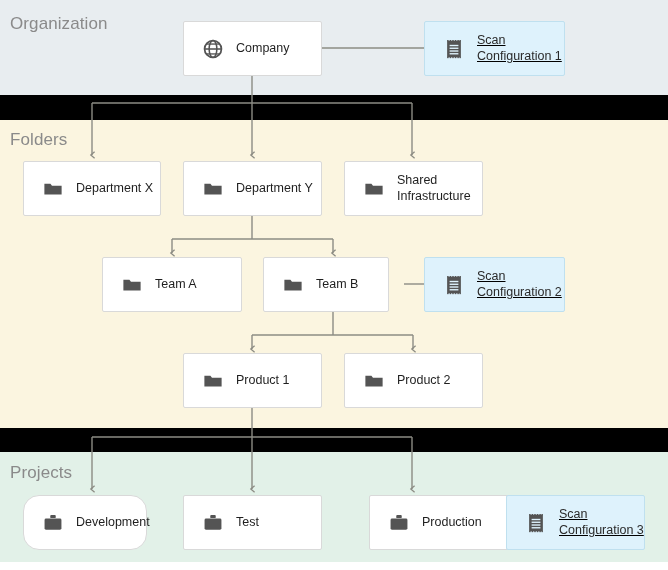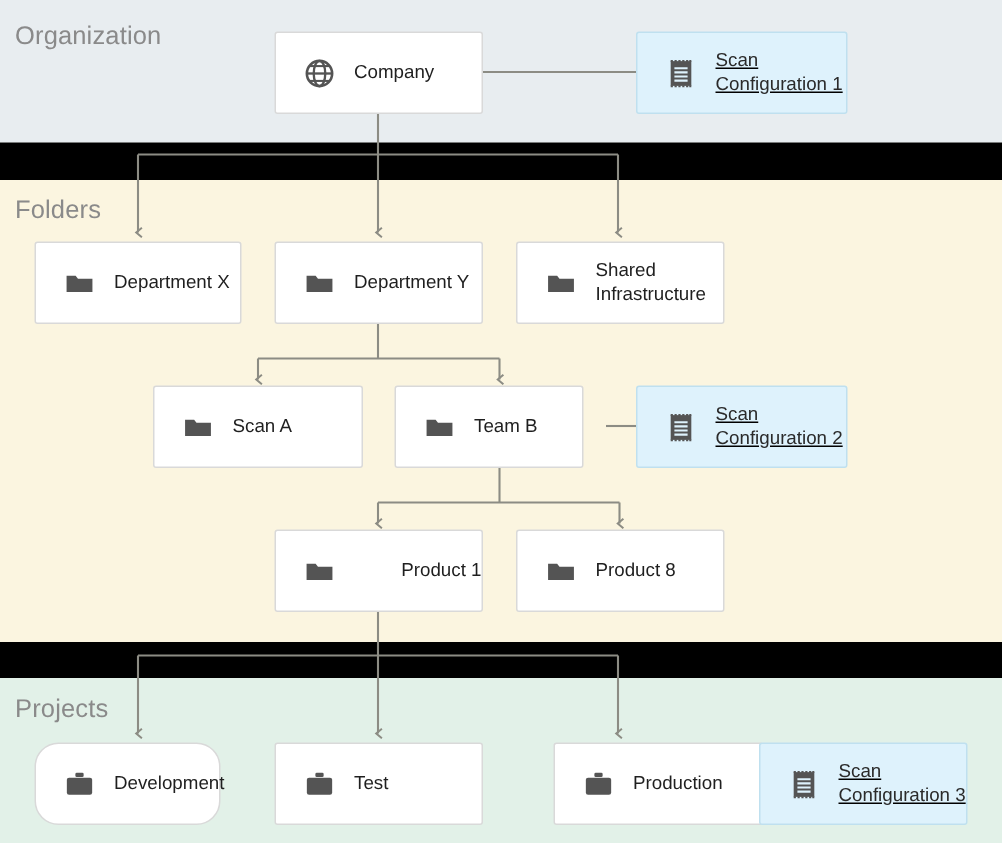--- a/index.html
+++ b/index.html
@@ -177,21 +177,21 @@
       <path d="M2.6 6.4h6.6l1.7 2.1h10.5v9.6H2.6z" fill="#545454"></path>
     </svg>
     <span class="label">Shared
 Infrastructure</span>
   </div>
 
   <div class="node" style="left:102px;top:257px;width:140px;height:55px;">
     <svg class="glyph" viewBox="0 0 24 24">
       <path d="M2.6 6.4h6.6l1.7 2.1h10.5v9.6H2.6z" fill="#545454"></path>
     </svg>
-    <span class="label">Scan A</span>
+    <span class="label">Team A</span>
   </div>
 
   <div class="node" style="left:263px;top:257px;width:126px;height:55px;">
     <svg class="glyph" viewBox="0 0 24 24">
       <path d="M2.6 6.4h6.6l1.7 2.1h10.5v9.6H2.6z" fill="#545454"></path>
     </svg>
     <span class="label">Team B</span>
   </div>
 
   <div class="node scan" style="left:424px;top:257px;width:141px;height:55px;">
@@ -215,32 +215,32 @@
         <rect x="10.1" y="20.6" width="1.6" height="1.4"></rect>
           <rect x="12.9" y="20.6" width="1.6" height="1.4"></rect>
         <rect x="15.7" y="20.6" width="1.6" height="1.4"></rect>
           <rect x="18.0" y="20.6" width="1.5" height="1.4"></rect>
       </g>
     </svg>
     <span class="label">Scan
 Configuration 2</span>
   </div>
 
-  <div class="node" style="left:183px;top:353px;width:139px;height:55px;justify-content:space-between;">
+  <div class="node" style="left:183px;top:353px;width:139px;height:55px;">
     <svg class="glyph" viewBox="0 0 24 24">
       <path d="M2.6 6.4h6.6l1.7 2.1h10.5v9.6H2.6z" fill="#545454"></path>
     </svg>
     <span class="label">Product 1</span>
   </div>
 
   <div class="node" style="left:344px;top:353px;width:139px;height:55px;">
     <svg class="glyph" viewBox="0 0 24 24">
       <path d="M2.6 6.4h6.6l1.7 2.1h10.5v9.6H2.6z" fill="#545454"></path>
     </svg>
-    <span class="label">Product 8</span>
+    <span class="label">Product 2</span>
   </div>
 
   <div class="node" style="left:23px;top:495px;width:124px;height:55px;border-radius:16px;">
     <svg class="glyph" viewBox="0 0 24 24">
       <rect x="9" y="3.4" width="6" height="3.2" rx="1" fill="#545454"></rect>
       <rect x="2.8" y="7" width="18.4" height="12.4" rx="1.6" fill="#545454"></rect>
     </svg>
     <span class="label">Development</span>
   </div>
 

